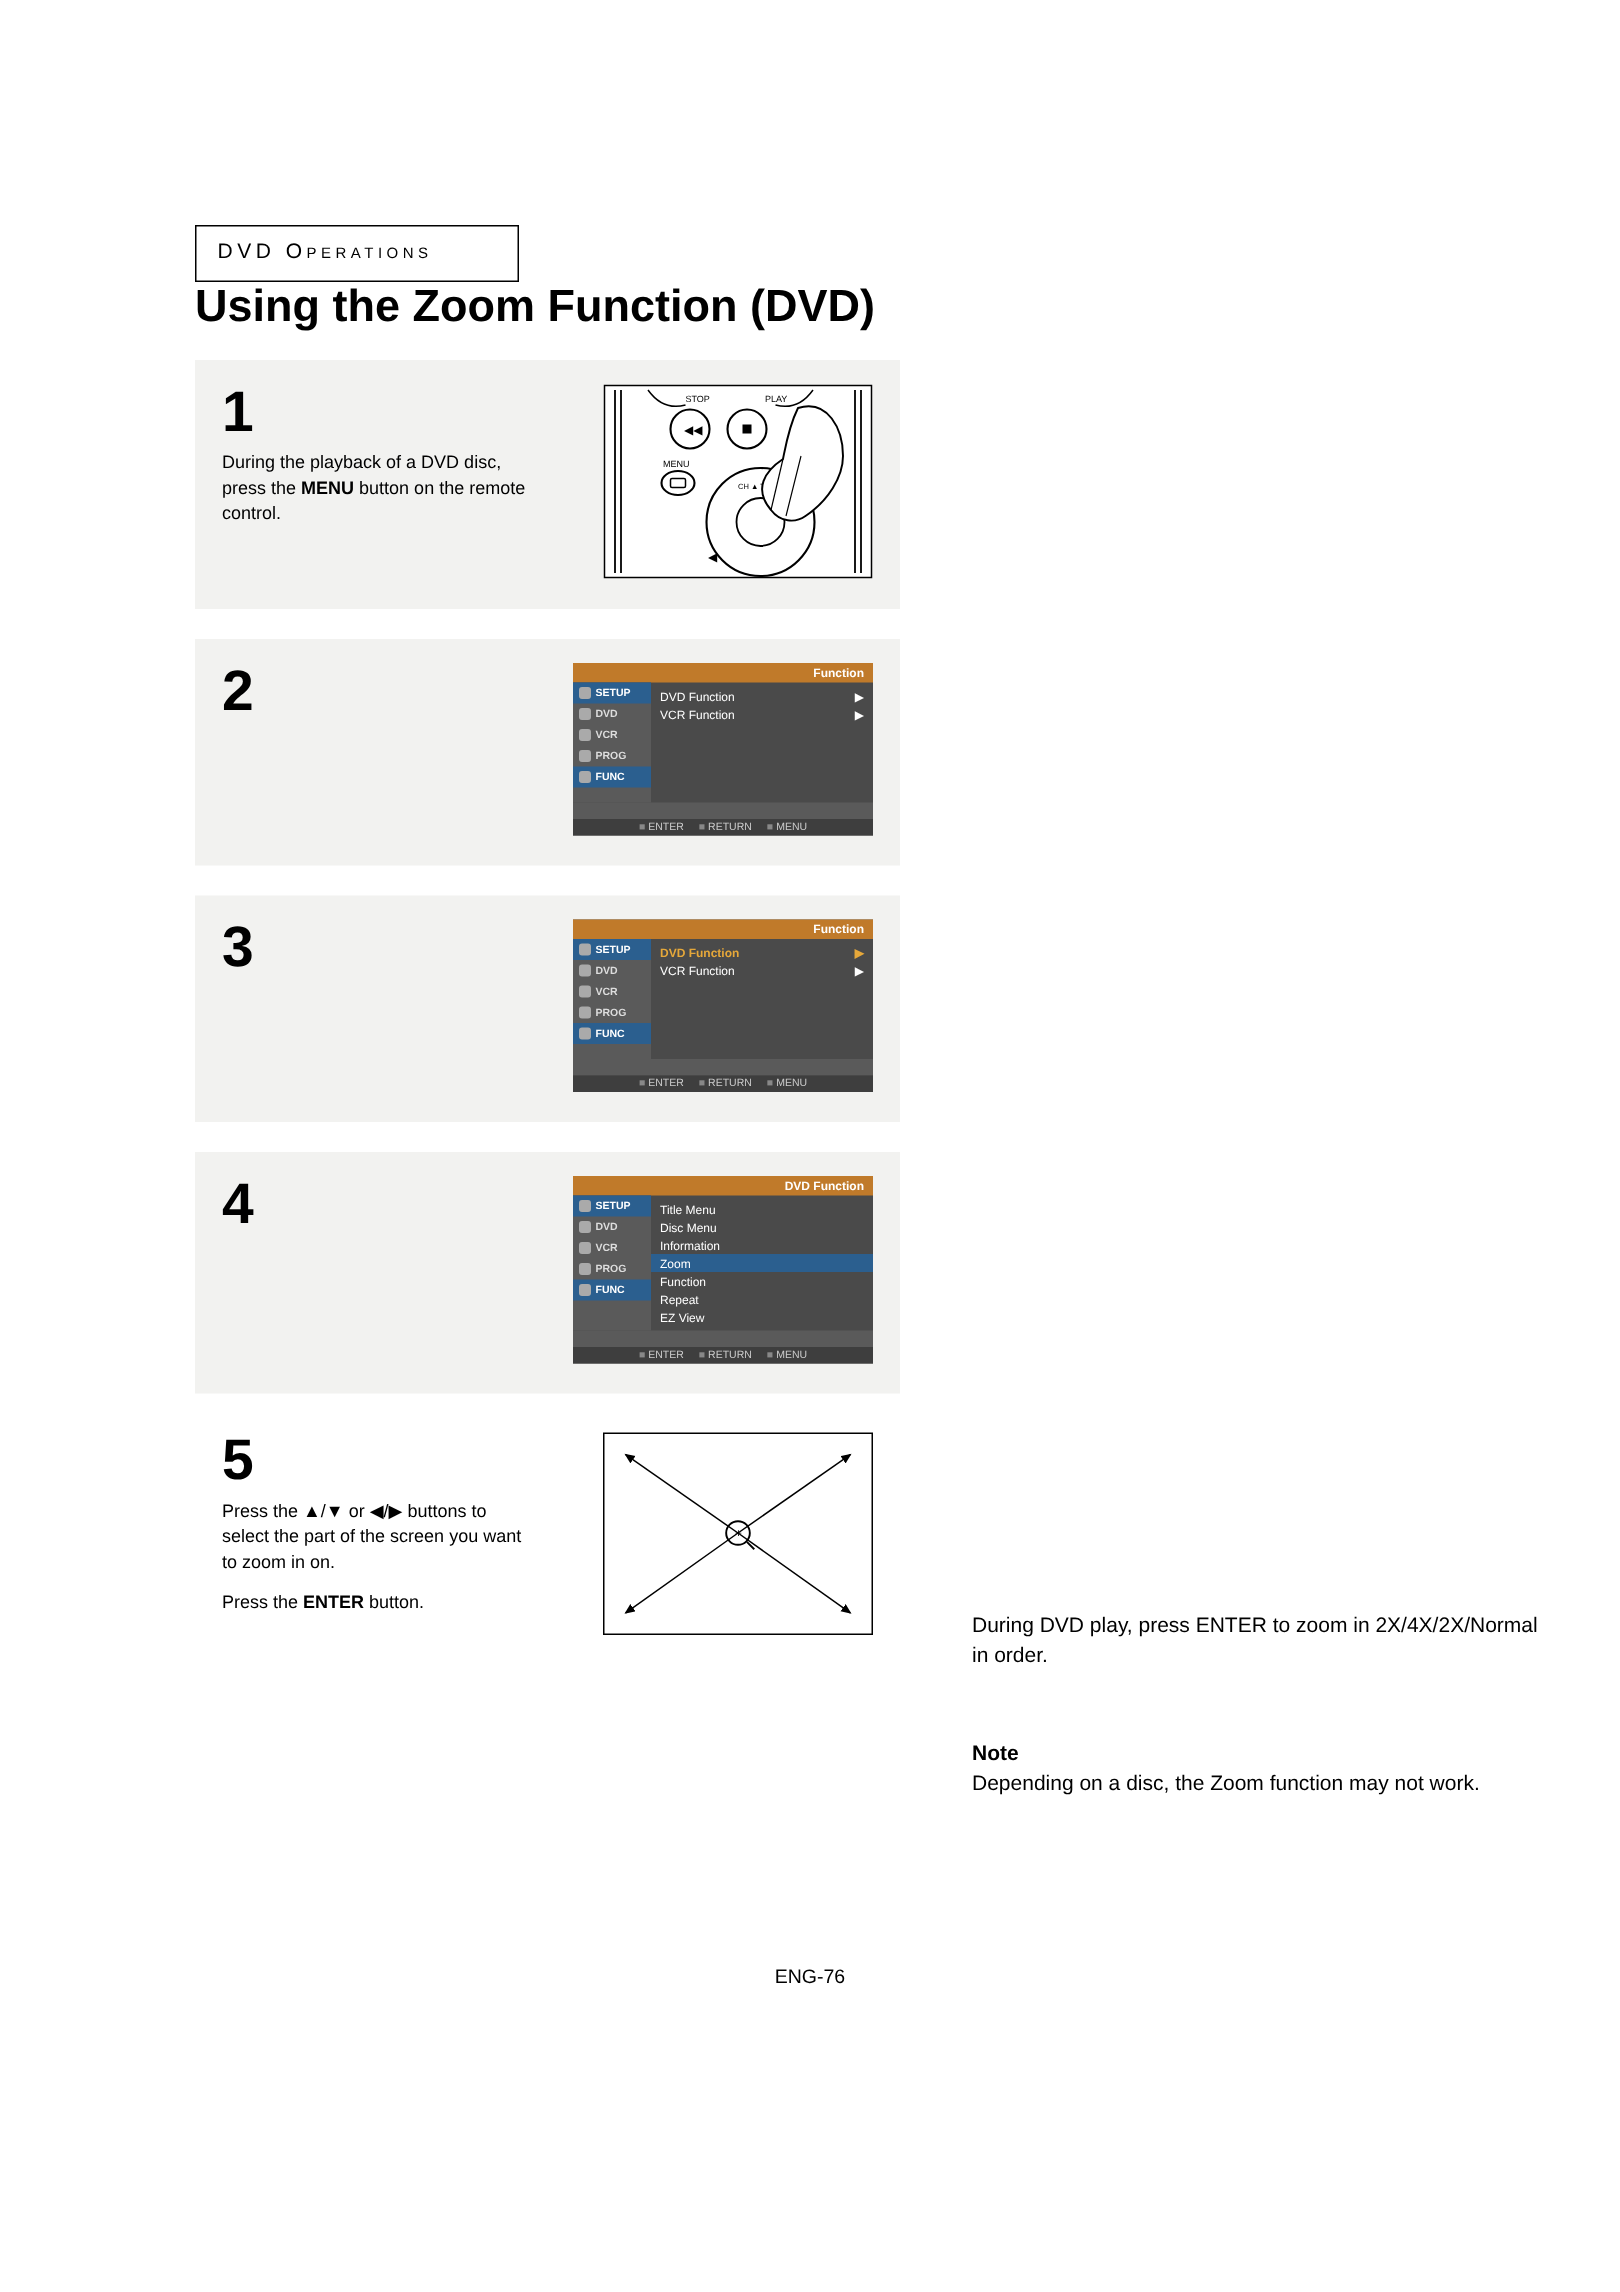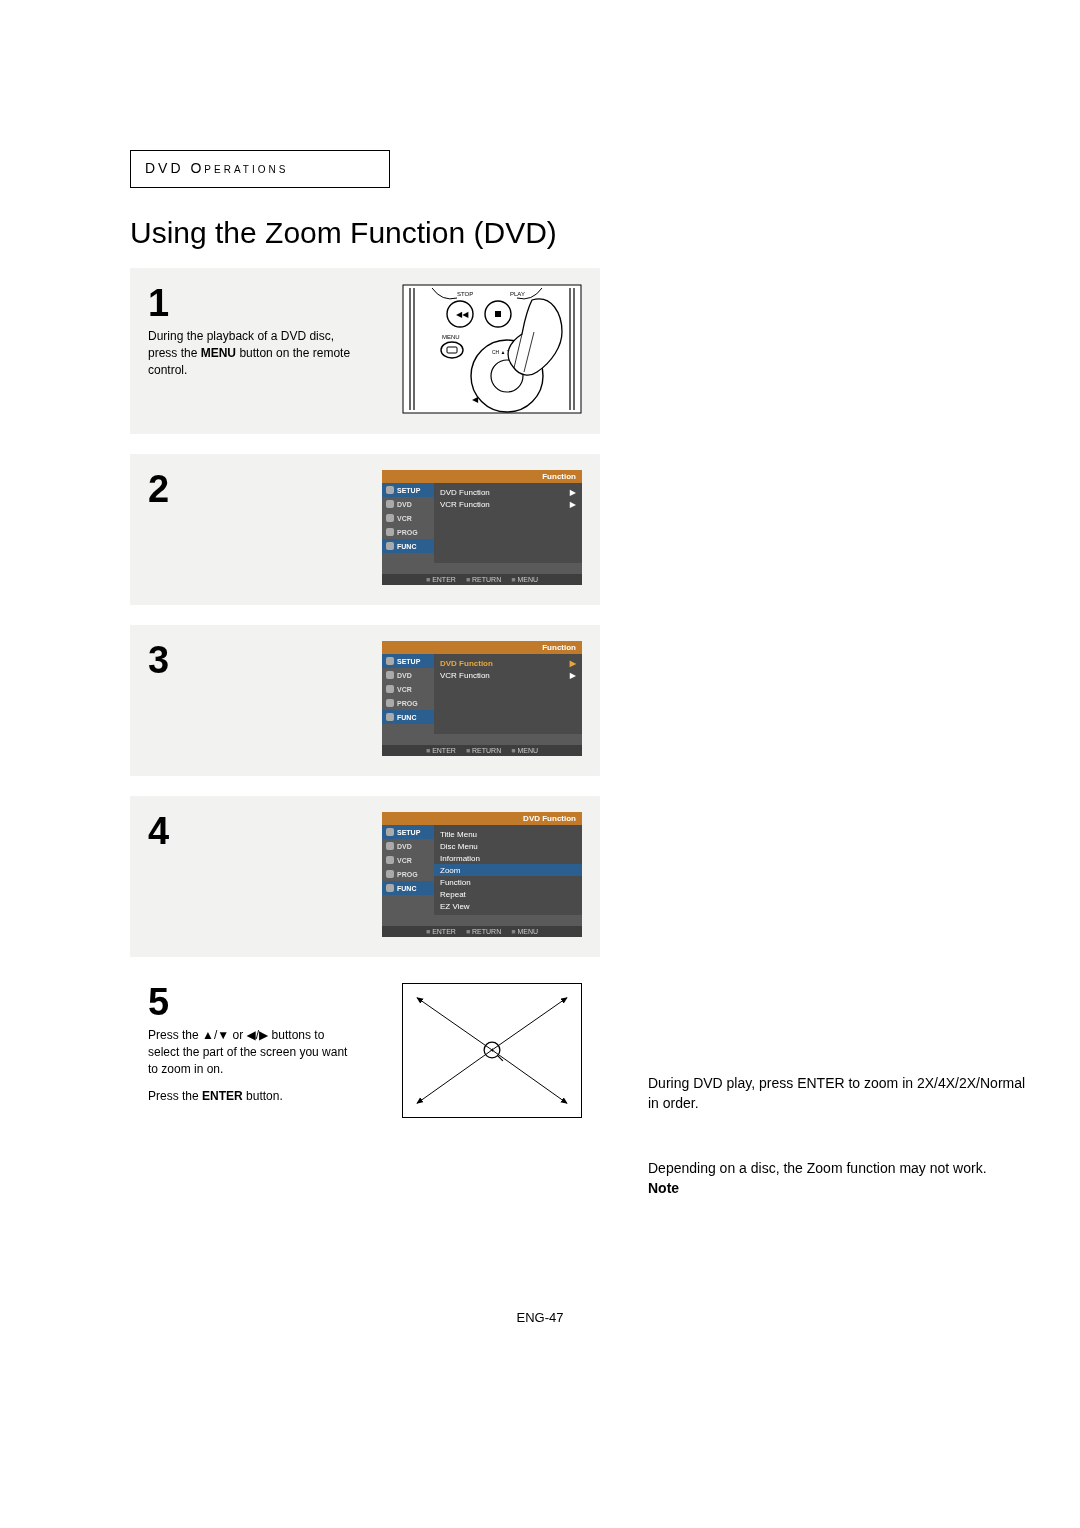--- a/index.html
+++ b/index.html
@@ -12,32 +12,31 @@
     position: relative;
   }
   .page {
     position: absolute;
     left: 130px;
     top: 150px;
     width: 820px;
   }
   .section-box {
     border: 1.5px solid #000;
-    width: 260px;
+    width: 216px;
     padding: 8px 14px 10px;
-    margin-bottom: 28px;
   }
   .section-label {
     font-size: 14px;
     letter-spacing: 3px;
     font-variant: small-caps;
   }
   .title {
     font-size: 30px;
-    font-weight: 400;
+    font-weight: 700;
     margin-bottom: 18px;
   }
   .steps-col { width: 470px; }
   .step {
     background: #f2f2f0;
     padding: 16px 18px 20px;
     margin-bottom: 20px;
     display: flex;
     align-items: flex-start;
     gap: 14px;
@@ -387,17 +386,17 @@
           </svg>
         </div>
       </div>
     </div>
 
   </div>
 </div>
 
 <div class="right-notes">
   <div style="margin-bottom:46px;">During DVD play, press ENTER to zoom in 2X/4X/2X/Normal in order.</div>
+  <div><b>Note</b></div>
   <div>Depending on a disc, the Zoom function may not work.</div>
-  <div><b>Note</b></div>
 </div>
 
-<div class="page-num">ENG-47</div>
+<div class="page-num">ENG-76</div>
 
 </body></html>

